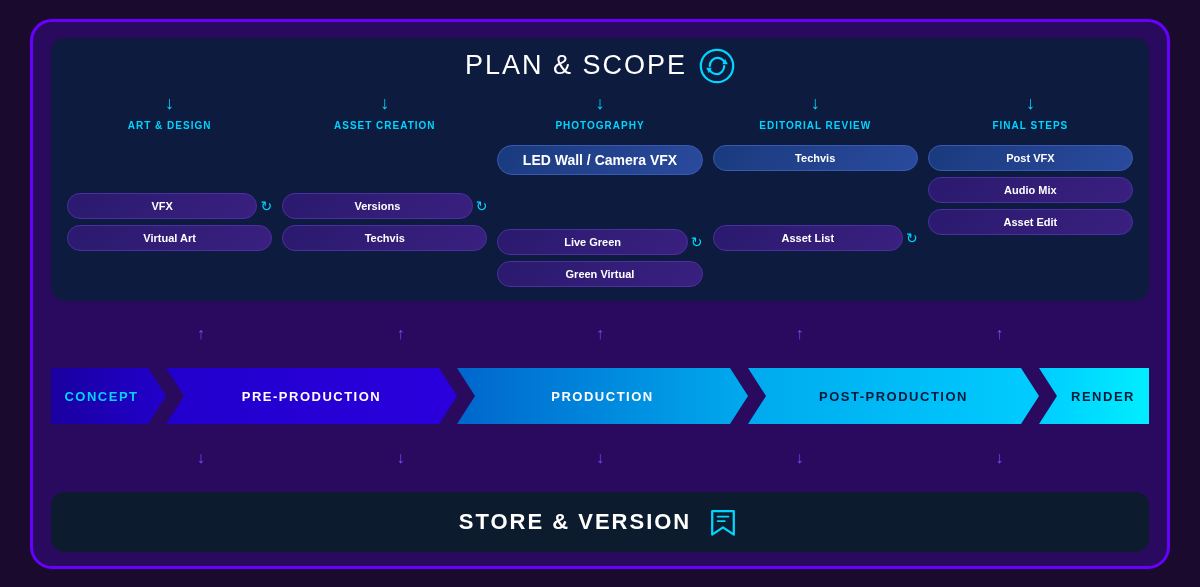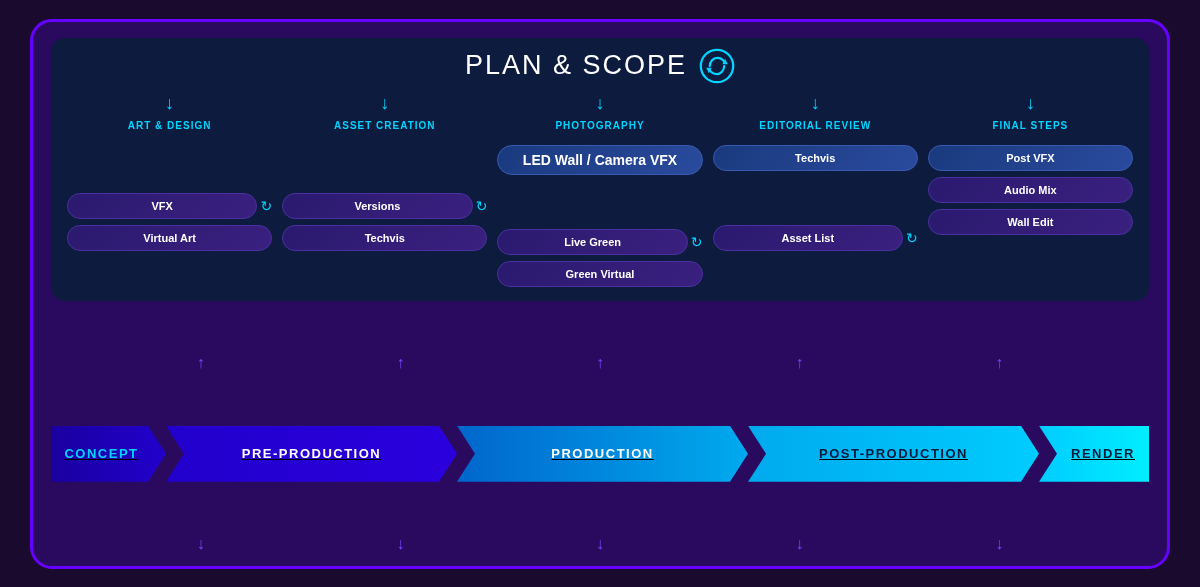--- a/index.html
+++ b/index.html
@@ -127,21 +127,20 @@
     }
 
     
     .pipeline-banner {
       width: 100%;
       display: flex;
       align-items: center;
       height: 56px;
       position: relative;
       flex: 0 0 56px;
-      text-decoration: underline;
     }
 
     .pipeline-item {
       display: flex;
       align-items: center;
       justify-content: center;
       height: 100%;
       position: relative;
       font-weight: 900;
       font-size: 13px;
@@ -301,21 +300,21 @@
           <div class="pill">Asset List</div>
           <span class="refresh-icon">↻</span>
         </div>
       </div>
 
       <div class="column">
         <div class="down-arrow-top">↓</div>
         <div class="column-header">FINAL STEPS</div>
         <div class="pill pill-wide">Post VFX</div>
         <div class="pill">Audio Mix</div>
-        <div class="pill">Wall Edit</div>
+        <div class="pill">Asset Edit</div>
       </div>
 
     </div>
   </div>
 
   <div class="vert-arrows-row">
     <span class="vert-arrow-up">↑</span>
     <span class="vert-arrow-up">↑</span>
     <span class="vert-arrow-up">↑</span>
     <span class="vert-arrow-up">↑</span>
@@ -347,14 +346,23 @@
   </div>
 
   <div class="vert-arrows-row">
     <span class="vert-arrow-down">↓</span>
     <span class="vert-arrow-down">↓</span>
     <span class="vert-arrow-down">↓</span>
     <span class="vert-arrow-down">↓</span>
     <span class="vert-arrow-down">↓</span>
   </div>
 
+  <div class="bottom-section">
+    <span class="store-version-title">STORE &amp; VERSION</span>
+
+    <svg class="store-icon" viewBox="0 0 40 40" fill="none">
+      <path d="M8 8 L8 34 L20 26 L32 34 L32 8 Z" fill="none" stroke="#00d4ff" stroke-width="2.5" stroke-linejoin="round"></path>
+      <path d="M14 14 L26 14" stroke="#00d4ff" stroke-width="2" stroke-linecap="round"></path>
+      <path d="M14 19 L22 19" stroke="#00d4ff" stroke-width="2" stroke-linecap="round"></path>
+    </svg>
+  </div>
 
 </div>
 
 </body></html>

